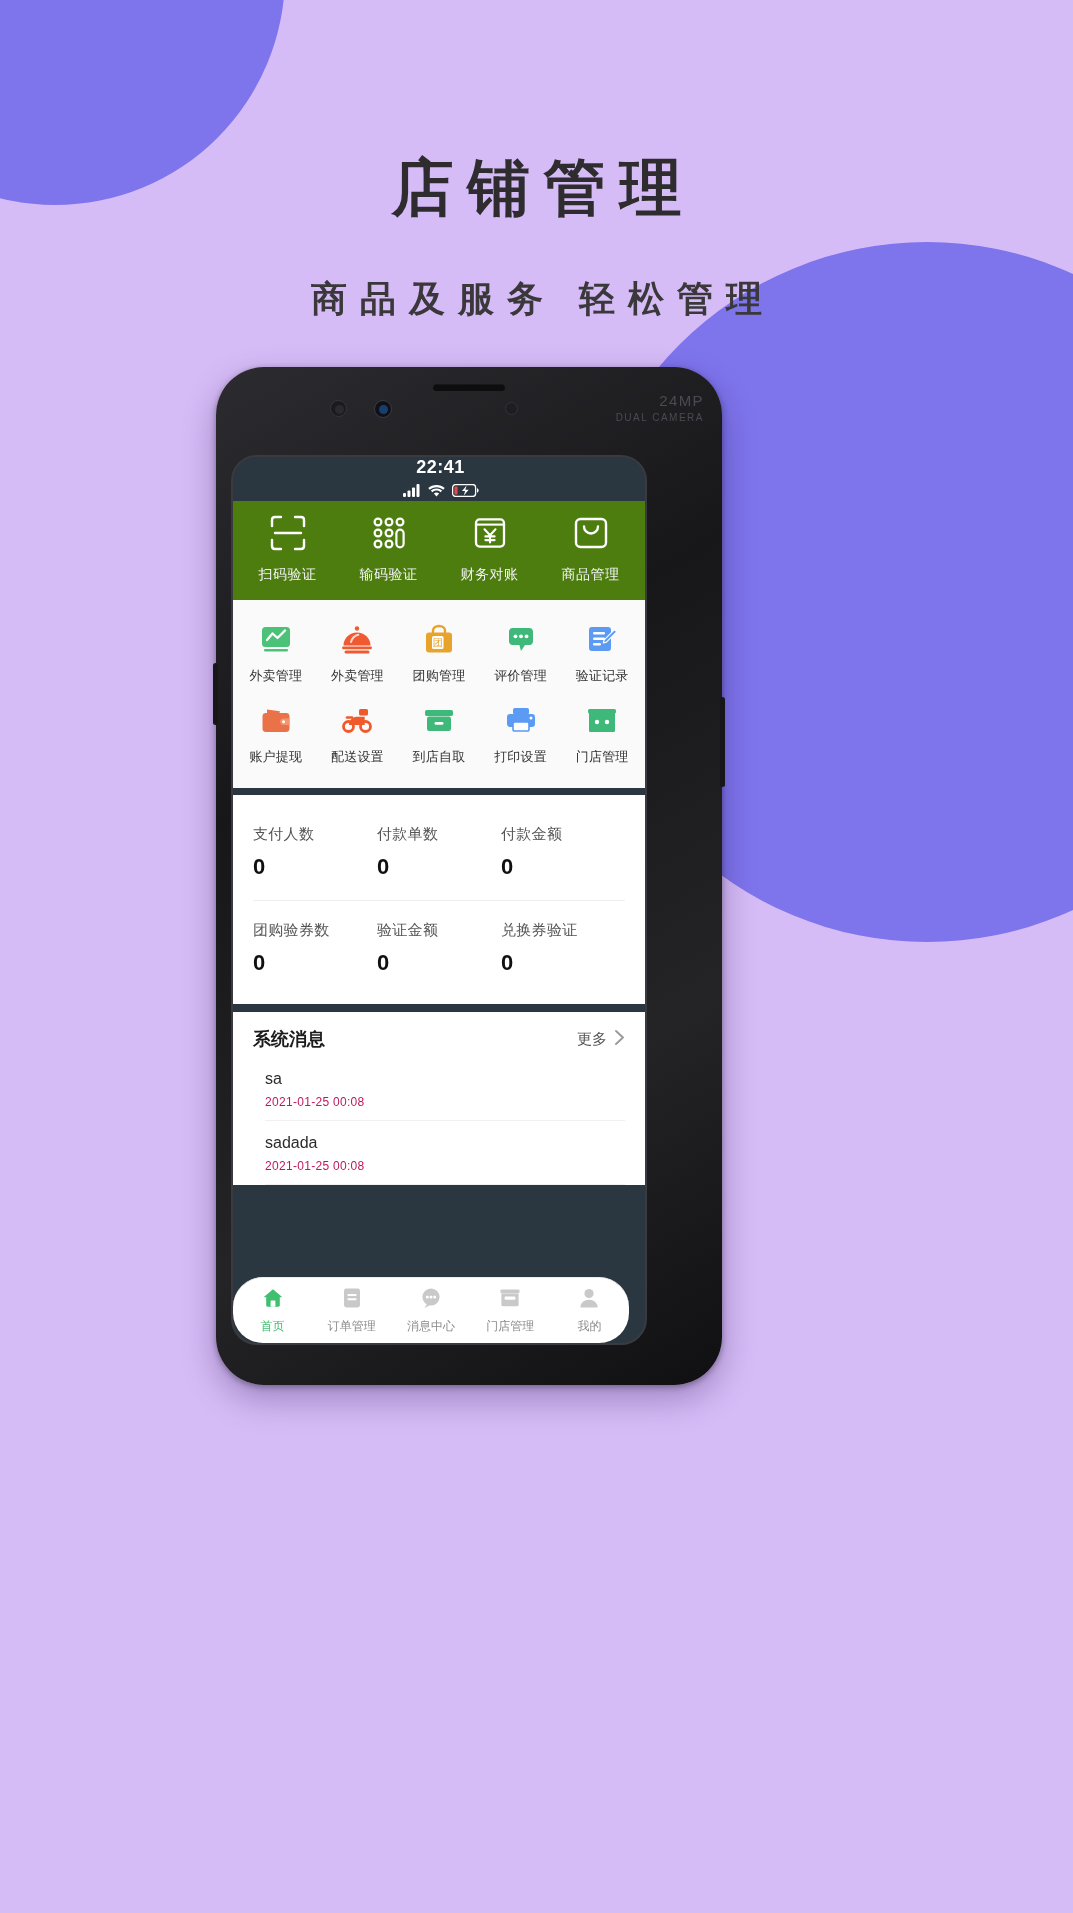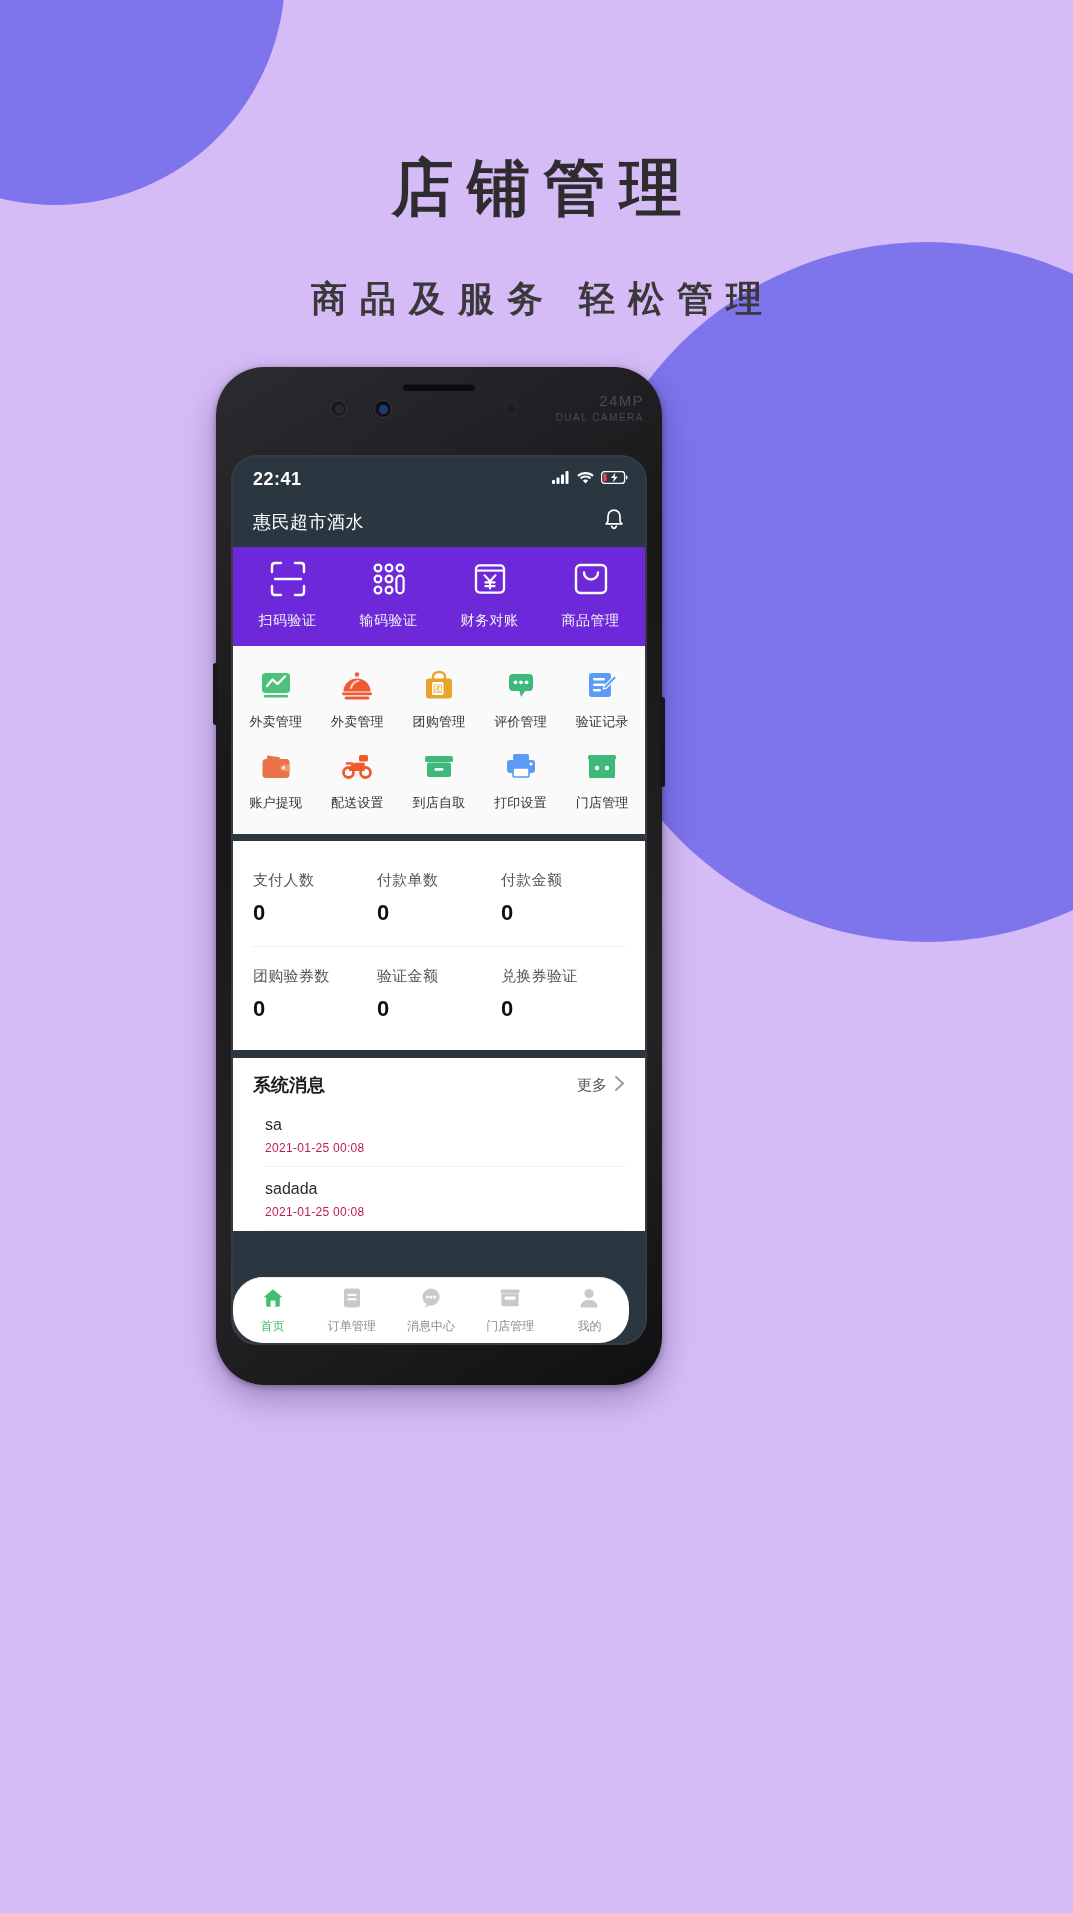--- a/index.html
+++ b/index.html
@@ -26,21 +26,21 @@
   .promo-sub {
     position: absolute; left: 0; right: 0; top: 275px;
     text-align: center;
     font-size: 36px; font-weight: bold; color: #3a383a;
     letter-spacing: 13px; text-indent: 13px;
   }
 
   
   #phone {
     position: absolute; left: 216px; top: 367px;
-    width: 446px; height: 1018px;
+    width: 506px; height: 1018px;
     background: linear-gradient(150deg,#2c2c30 0%, #17171a 35%, #242427 70%, #101012 100%);
     border-radius: 48px;
     box-shadow: 0 14px 34px rgba(40,20,80,.32), 0 2px 6px rgba(0,0,0,.35);
     padding: 8px;
   }
   
   .side-btn { position: absolute; background: #17171a; border-radius: 3px; }
   #side-btn-left  { left: -3px; top: 296px; width: 5px; height: 62px; }
   #side-btn-right { right: -3px; top: 330px; width: 5px; height: 90px; }
 
@@ -86,35 +86,36 @@
     border-radius: 26px; overflow: hidden;
     background: #2b3740;
     border: 2px solid #3a3a40;
   }
 
   
   #status-bar {
     height: 44px; background: #2b3740; color: #fff;
     display: flex; align-items: center; justify-content: space-between;
     padding: 0 17px 0 20px;
+    flex-direction: column;
   }
   #status-time { font-size: 18px; font-weight: bold; letter-spacing: .5px; }
   #status-icons { display: flex; align-items: center; gap: 7px; }
 
   
   #app-header {
     background: #2b3740; color: #fff;
     display: flex; align-items: center; justify-content: space-between;
     padding: 6px 18px 10px 20px;
   }
   #shop-name { font-size: 18px; letter-spacing: .5px; }
 
   
   #quick-actions {
-    background: #6d28d9;
+    background: #4d7c0f;
     display: flex; padding: 12px 4px 16px 4px;
   }
   .qa-item {
     flex: 1; display: flex; flex-direction: column;
     align-items: center; gap: 9px;
   }
   .qa-label { color: #f2f4f5; font-size: 14px; letter-spacing: .5px; }
 
   
   #grid-card {
@@ -229,29 +230,20 @@
             <svg width="27" height="13" viewBox="0 0 27 13">
               <rect x="0.6" y="0.6" width="23" height="11.8" rx="3" fill="none" stroke="#fff" stroke-width="1.3"></rect>
               <rect x="2.4" y="2.4" width="3.2" height="8.2" rx="1" fill="#e04b4b"></rect>
               <path d="M25 4.3v4.4c1 -.35 1.6 -1.2 1.6 -2.2s-.6 -1.85 -1.6 -2.2z" fill="#fff"></path>
               <path d="M14.6 1.4l-4.6 5.6h3.1l-1.3 4.6 4.9 -5.9h-3.3z" fill="#fff"></path>
             </svg>
           </span>
         </div>
       </div>
 
-      <div id="app-header">
-        <div id="shop-name">惠民超市酒水</div>
-        <span>
-          <svg width="26" height="26" viewBox="0 0 26 26">
-            <path d="M13 3.2c-3.4 0-6 2.7-6 6v4.1c0 1.2-.5 2.3-1.4 3.1l-.5.5h15.8l-.5-.5c-.9-.8-1.4-1.9-1.4-3.1V9.2c0-3.3-2.6-6-6-6z" fill="none" stroke="#fff" stroke-width="1.7" stroke-linejoin="round"></path>
-            <path d="M10.7 19.3c.3 1.2 1.2 2 2.3 2s2-0.8 2.3-2" fill="none" stroke="#fff" stroke-width="1.7" stroke-linecap="round"></path>
-          </svg>
-        </span>
-      </div>
 
       <div id="quick-actions">
 
         <div class="qa-item">
           <span>
             <svg width="40" height="40" viewBox="0 0 40 40">
               <path d="M4 13V7c0-1.7 1.3-3 3-3h6M27 4h6c1.7 0 3 1.3 3 3v6M36 27v6c0 1.7-1.3 3-3 3h-6M13 36H7c-1.7 0-3-1.3-3-3v-6" fill="none" stroke="#fff" stroke-width="2.4" stroke-linecap="round"></path>
               <line x1="7" y1="20" x2="33" y2="20" stroke="#fff" stroke-width="2.4" stroke-linecap="round"></line>
             </svg>
           </span>

